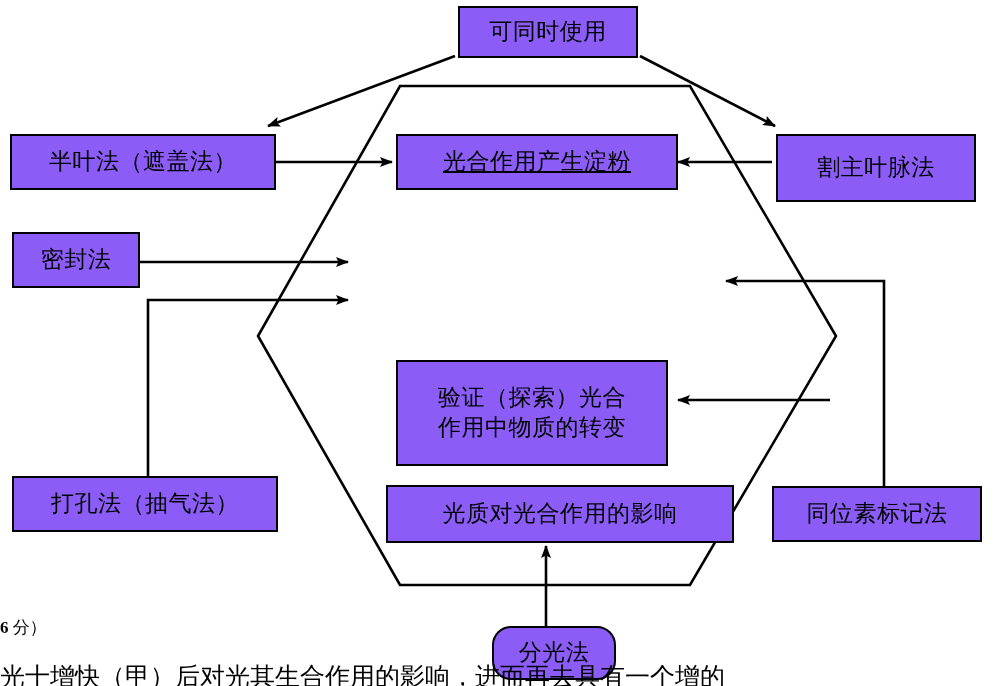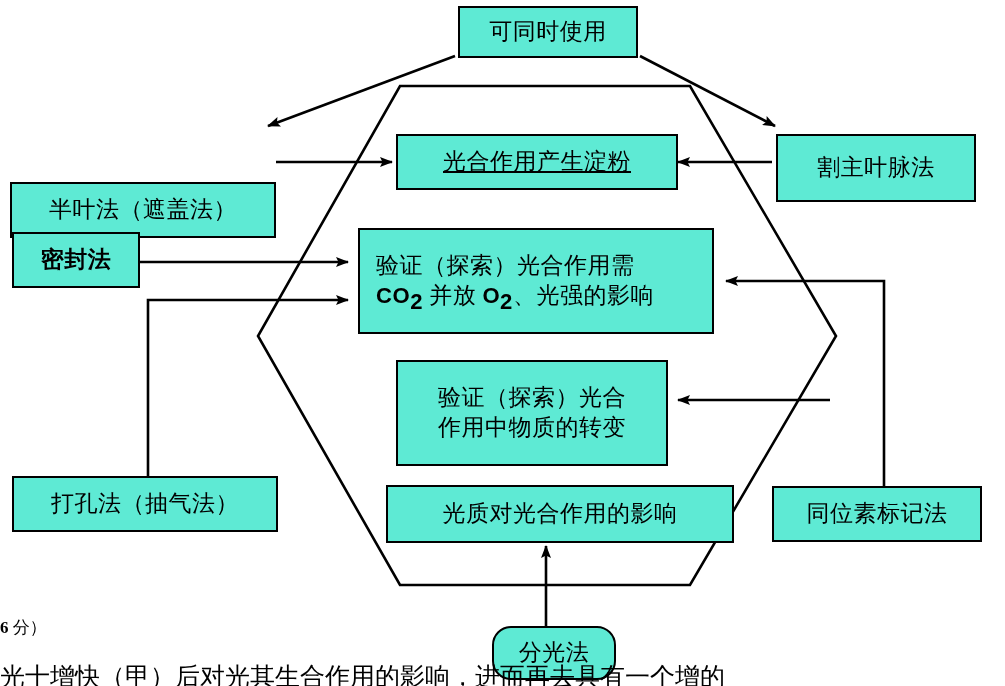--- a/index.html
+++ b/index.html
@@ -27,21 +27,21 @@
     left: 0;
     top: 0;
     width: 1005px;
     height: 686px;
     overflow: visible;
   }
   .node-box {
     position: absolute;
     box-sizing: border-box;
     border: 2.5px solid #000000;
-    background: #5eead4;
+    background: #8b5cf6;
     display: flex;
     flex-direction: column;
     align-items: center;
     justify-content: center;
     text-align: center;
     line-height: 1.32;
     font-size: 23px;
     letter-spacing: 0.5px;
     white-space: nowrap;
   }
@@ -118,42 +118,36 @@
 
     <line x1="830" y1="400" x2="678" y2="400" stroke="#000000" stroke-width="2.6" marker-end="url(#arrowFilled)"></line>
 
     <line x1="546" y1="626" x2="546" y2="546" stroke="#000000" stroke-width="2.6" marker-end="url(#arrowFilled)"></line>
   </svg>
 
   <div class="node-box" style="left:458px; top:6px; width:180px; height:52px;">
     <span>可同时使用</span>
   </div>
 
-  <div class="node-box" style="left:10px; top:134px; width:266px; height:56px;margin-top:48px;">
+  <div class="node-box" style="left:10px; top:134px; width:266px; height:56px;">
     <span>半叶法（遮盖法）</span>
   </div>
 
   <div class="node-box" style="left:396px; top:134px; width:282px; height:56px;text-decoration:underline;">
     <span>光合作用产生淀粉</span>
   </div>
 
   <div class="node-box" style="left:776px; top:134px; width:200px; height:68px;">
     <span>割主叶脉法</span>
   </div>
 
-  <div class="node-box" style="left:12px; top:232px; width:128px; height:56px;font-weight:bold;">
+  <div class="node-box" style="left:12px; top:232px; width:128px; height:56px;">
     <span>密封法</span>
   </div>
 
-  <div class="node-box" style="left:358px; top:228px; width:356px; height:106px; align-items:flex-start; padding-left:16px;">
-    <span>验证（探索）光合作用需</span>
-    <span class="line-2">
-      <span class="chem">CO</span><span class="chem sub">2</span><span> 并放 </span><span class="chem">O</span><span class="chem sub">2</span><span>、光强的影响</span>
-    </span>
-  </div>
 
   <div class="node-box" style="left:396px; top:360px; width:272px; height:106px;">
     <span>验证（探索）光合</span>
     <span class="line-2">作用中物质的转变</span>
   </div>
 
   <div class="node-box" style="left:386px; top:485px; width:348px; height:58px;">
     <span>光质对光合作用的影响</span>
   </div>
 

